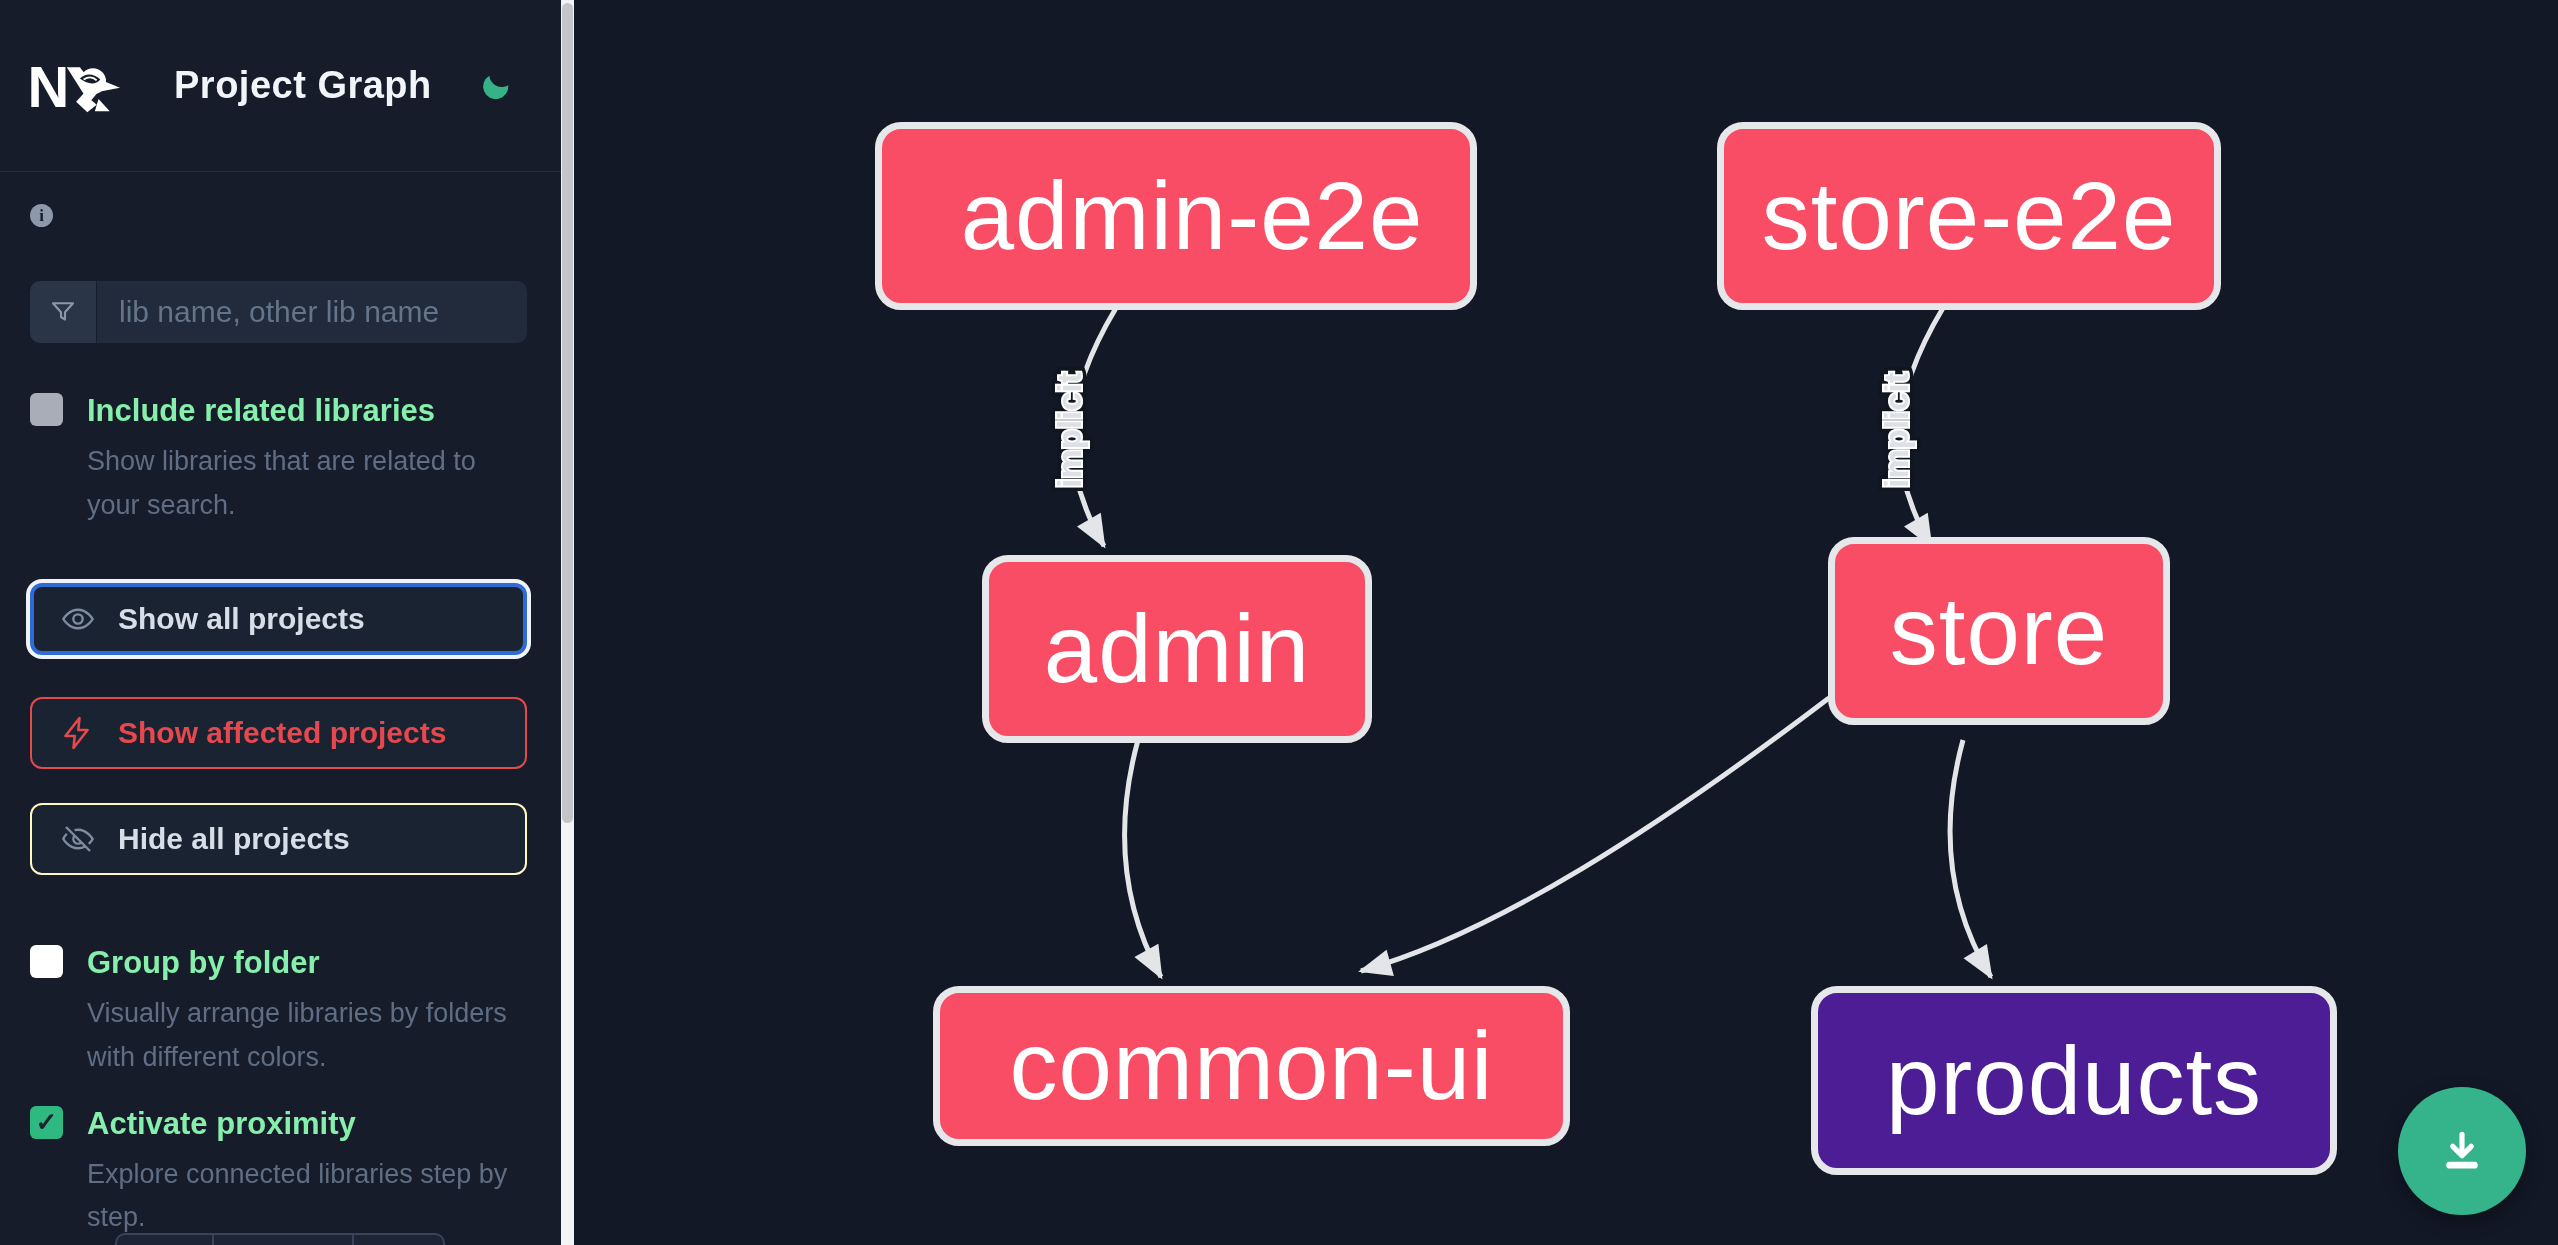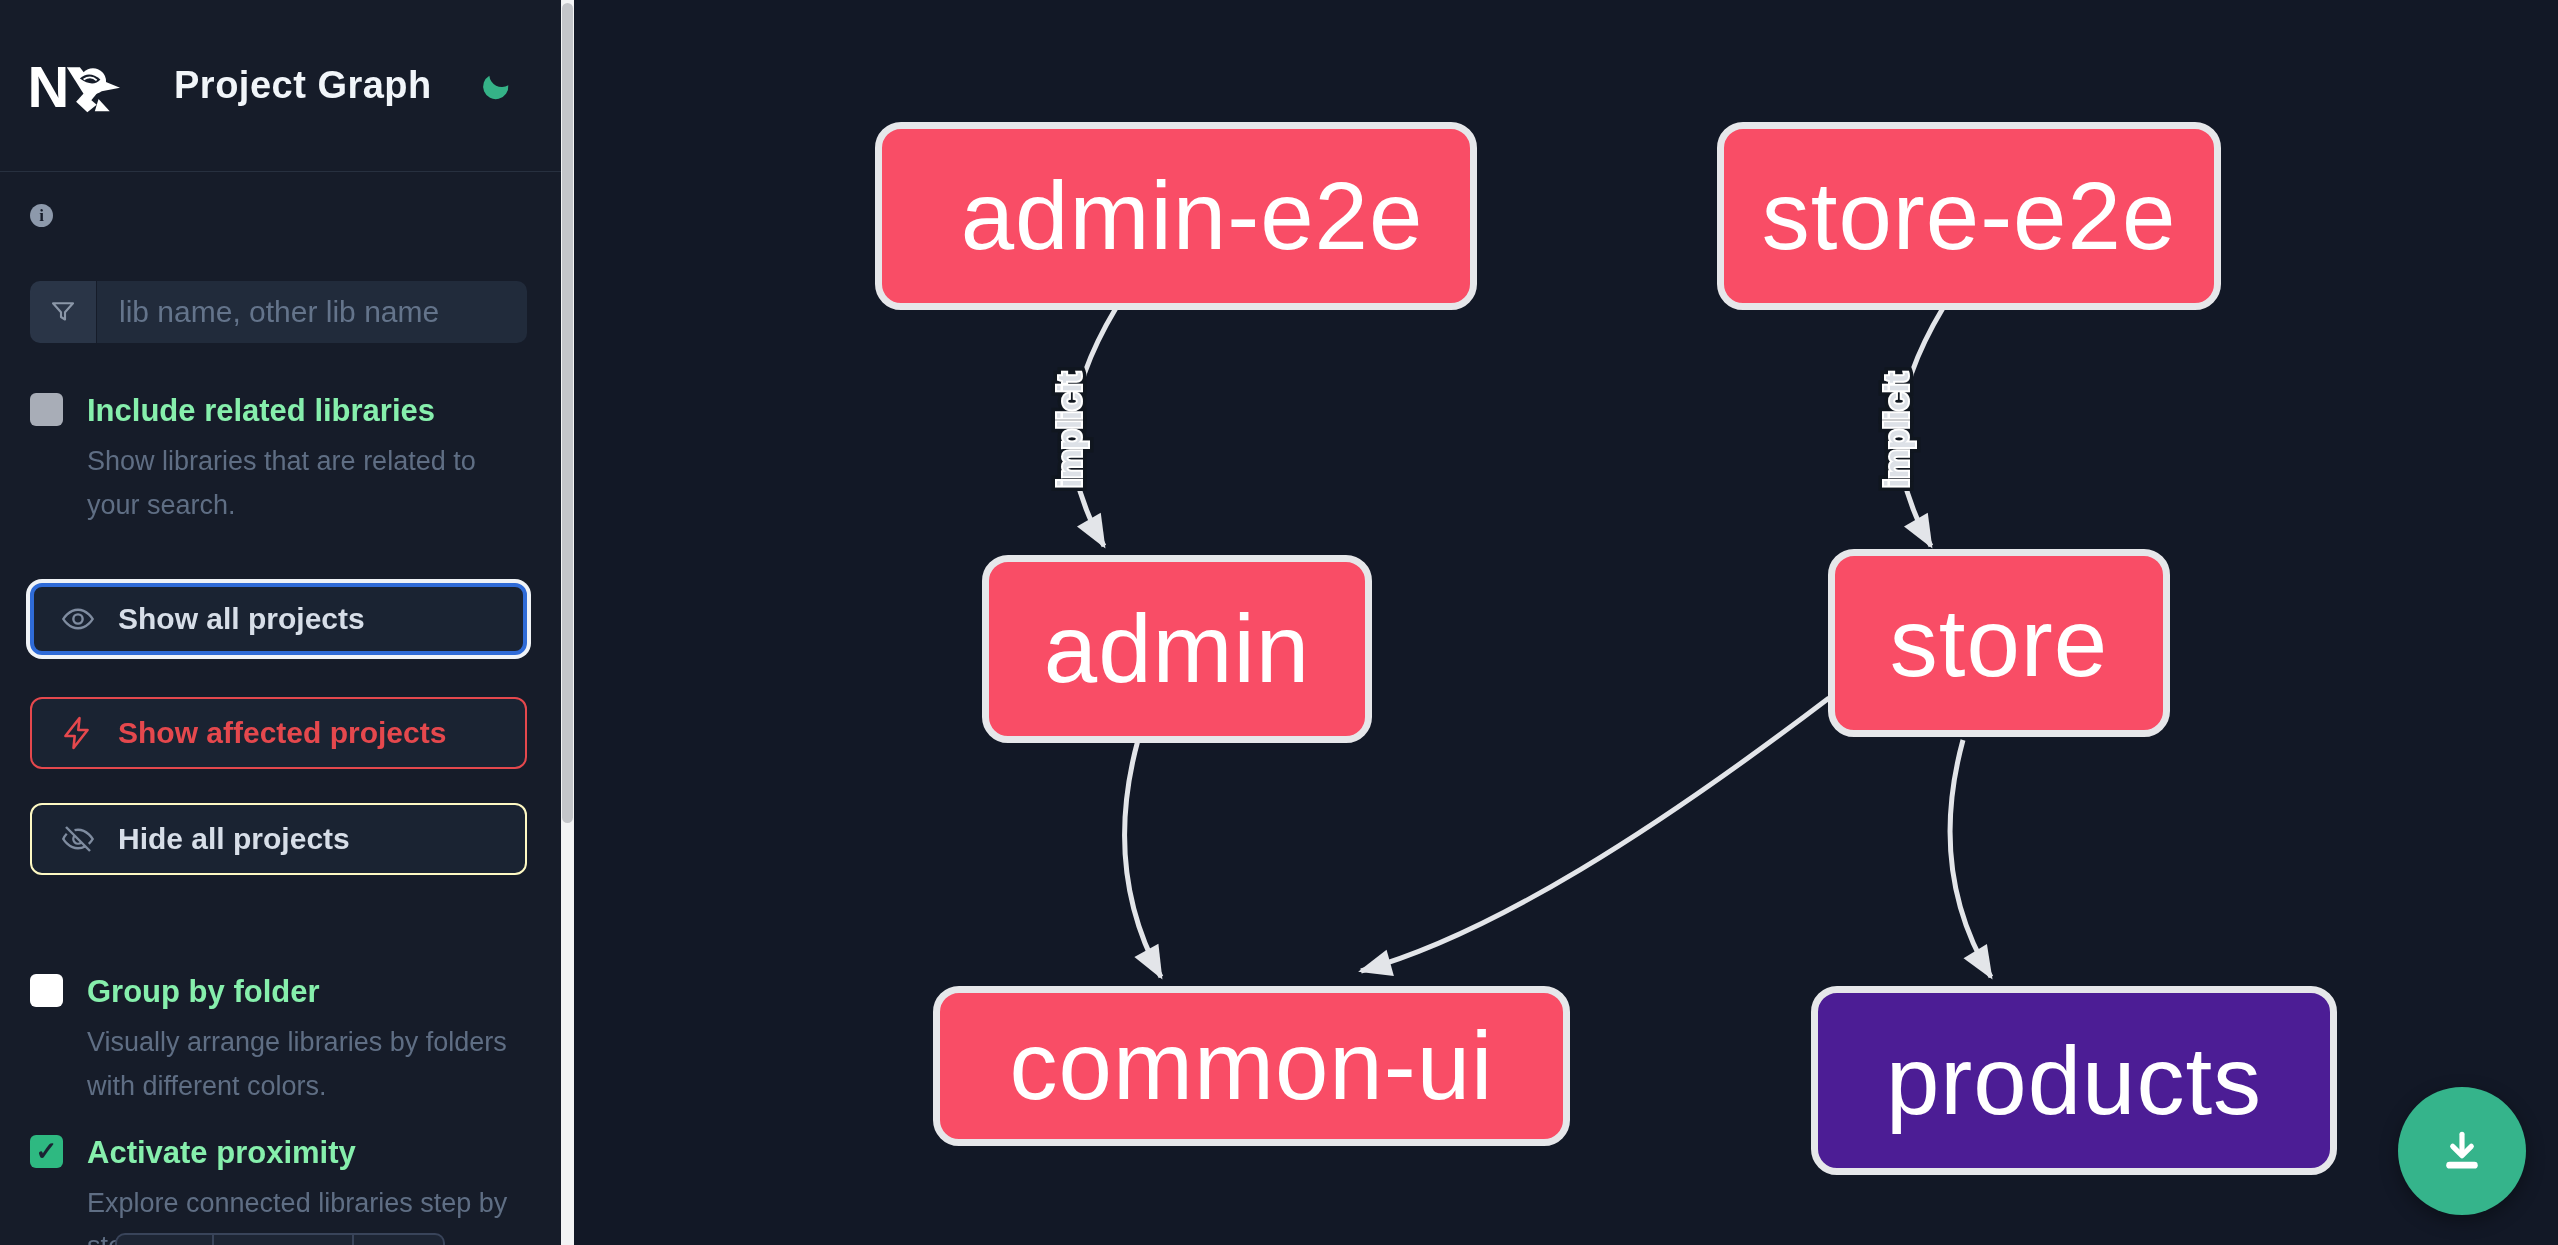--- a/index.html
+++ b/index.html
@@ -94,21 +94,21 @@
       <g transform="translate(1908,430) rotate(-90)">
         <text class="edge-label halo">implicit</text>
         <text class="edge-label rim">implicit</text>
         <text class="edge-label top">implicit</text>
       </g>
     </svg>
 
     <div class="gnode" style="left: 875px; top: 122px; width: 602px; height: 188px; background: rgb(249, 77, 102); padding-left: 32px;">admin-e2e</div>
     <div class="gnode" style="left: 1717px; top: 122px; width: 504px; height: 188px; background: rgb(249, 77, 102);">store-e2e</div>
     <div class="gnode" style="left: 982px; top: 555px; width: 390px; height: 188px; background: rgb(249, 77, 102);">admin</div>
-    <div class="gnode" style="left: 1828px; top: 549px; width: 342px; height: 188px; background: rgb(249, 77, 102);">store</div>
+    <div class="gnode" style="left: 1828px; top: 537px; width: 342px; height: 188px; background: rgb(249, 77, 102);">store</div>
     <div class="gnode" style="left: 933px; top: 986px; width: 637px; height: 160px; background: rgb(249, 77, 102);">common-ui</div>
     <div class="gnode" style="left: 1811px; top: 986px; width: 526px; height: 189px; background: #4c1d95;">products</div>
   </div>
 
   <div class="sidebar">
     <div class="side-header">
       <svg class="logo" viewBox="0 0 100 60">
         <g fill="#ffffff">
           <text x="-4" y="52" font-family="Liberation Sans, sans-serif" font-size="62" font-weight="700">N</text>
           <polygon points="38,10 52,10 72,36 62,48"></polygon>
@@ -173,21 +173,21 @@
         <span class="bicon">
           <svg width="36" height="36" viewBox="0 0 24 24" fill="none" stroke="currentColor" stroke-width="1.6">
             <path d="M4.5 8.5C3 10 2.2 12 2.2 12s3.6 6.2 9.8 6.2c1.8 0 3.4-.5 4.7-1.2M9.7 6.1c.7-.2 1.5-.3 2.3-.3 6.2 0 9.8 6.2 9.8 6.2s-.9 1.6-2.6 3.2"></path>
             <path d="M9.8 9.8a3.1 3.1 0 0 0 4.4 4.4"></path>
             <path d="M4 4l16 16"></path>
           </svg>
         </span>
         <span>Hide all projects</span>
       </button>
 
-      <div class="toggle" style="margin-top:95px;">
+      <div class="toggle" style="margin-top:66px;">
         <div class="cb white" aria-checked="false"></div>
         <div class="toggle-text">
           <div class="toggle-title">Group by folder</div>
           <div class="toggle-desc">Visually arrange libraries by folders with different colors.</div>
         </div>
       </div>
 
       <div class="toggle" style="margin-top:22px;">
         <div class="cb on" aria-checked="true">✓</div>
         <div class="toggle-text">

